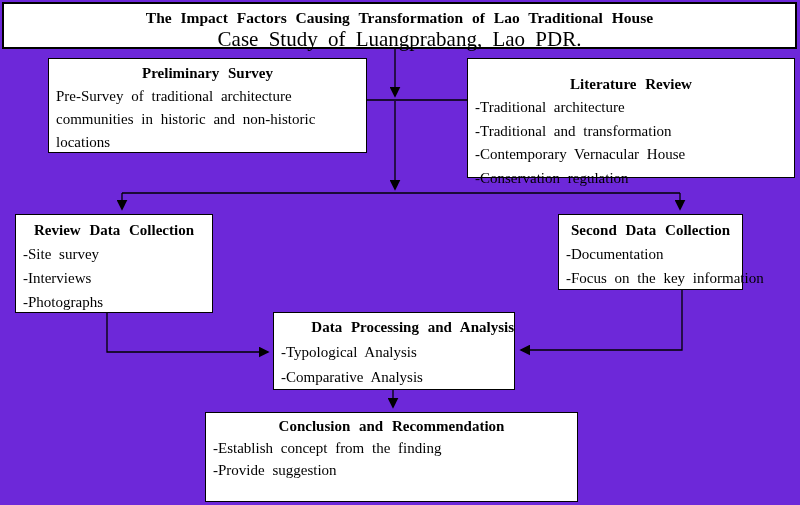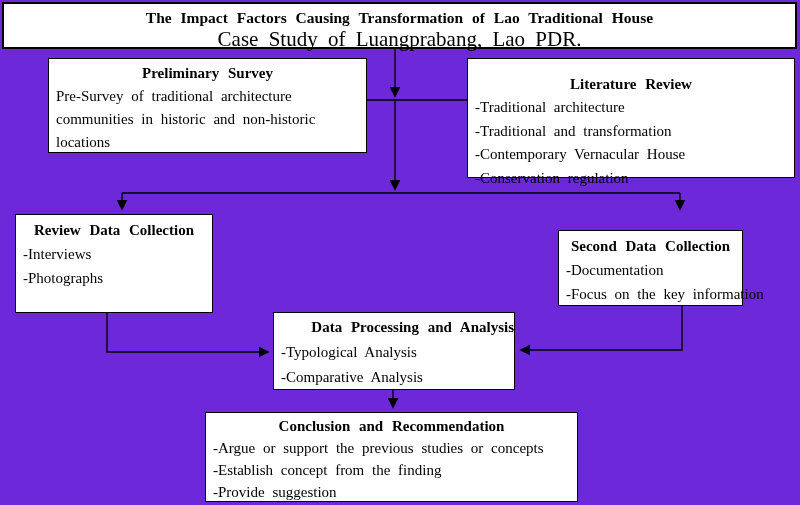--- a/index.html
+++ b/index.html
@@ -49,21 +49,21 @@
     white-space: nowrap;
   }
   .para {
     padding-left: 7px;
     padding-right: 12px;
     word-spacing: 4px;
   }
   .box-preliminary { left: 3px;   top: 58px;  width: 319px; height: 95px;  line-height: 23px;   padding-top: 3px; margin-left: 45px; }
   .box-literature  { left: 467px; top: 58px;  width: 328px; height: 120px; line-height: 23.4px; padding-top: 14px; }
   .box-first-data  { left: 15px;  top: 214px; width: 198px; height: 99px;  line-height: 24px;   padding-top: 3px; }
-  .box-second-data { left: 558px; top: 214px; width: 185px; height: 76px;  line-height: 24px;   padding-top: 3px; margin-top: 16px; }
+  .box-second-data { left: 558px; top: 214px; width: 185px; height: 76px;  line-height: 24px;   padding-top: 3px; }
   .box-processing  { left: 273px; top: 312px; width: 242px; height: 78px;  line-height: 25px;   padding-top: 2px; }
   .box-conclusion  { left: 205px; top: 412px; width: 373px; height: 90px;  line-height: 22px;   padding-top: 2px; }
 </style>
 </head>
 <body>
 
 <div class="page">
 
   <svg class="connectors" width="800" height="505" viewBox="0 0 800 505" xmlns="http://www.w3.org/2000/svg">
     <defs>
@@ -97,36 +97,36 @@
   <div class="box box-literature">
     <div class="hdr">Literature Review</div>
     <div class="item">-Traditional architecture</div>
     <div class="item">-Traditional and transformation</div>
     <div class="item">-Contemporary Vernacular House</div>
     <div class="item">-Conservation regulation</div>
   </div>
 
   <div class="box box-first-data">
     <div class="hdr">Review Data Collection</div>
+    <div class="item">-Site survey</div>
     <div class="item">-Interviews</div>
     <div class="item">-Photographs</div>
   </div>
 
   <div class="box box-second-data">
     <div class="hdr">Second Data Collection</div>
     <div class="item">-Documentation</div>
     <div class="item">-Focus on the key information</div>
   </div>
 
   <div class="box box-processing">
     <div class="hdr hdr-left">Data Processing and Analysis</div>
     <div class="item">-Typological Analysis</div>
     <div class="item">-Comparative Analysis</div>
   </div>
 
   <div class="box box-conclusion">
     <div class="hdr">Conclusion and Recommendation</div>
-    <div class="item">-Argue or support the previous studies or concepts</div>
     <div class="item">-Establish concept from the finding</div>
     <div class="item">-Provide suggestion</div>
   </div>
 
 </div>
 
 </body></html>

